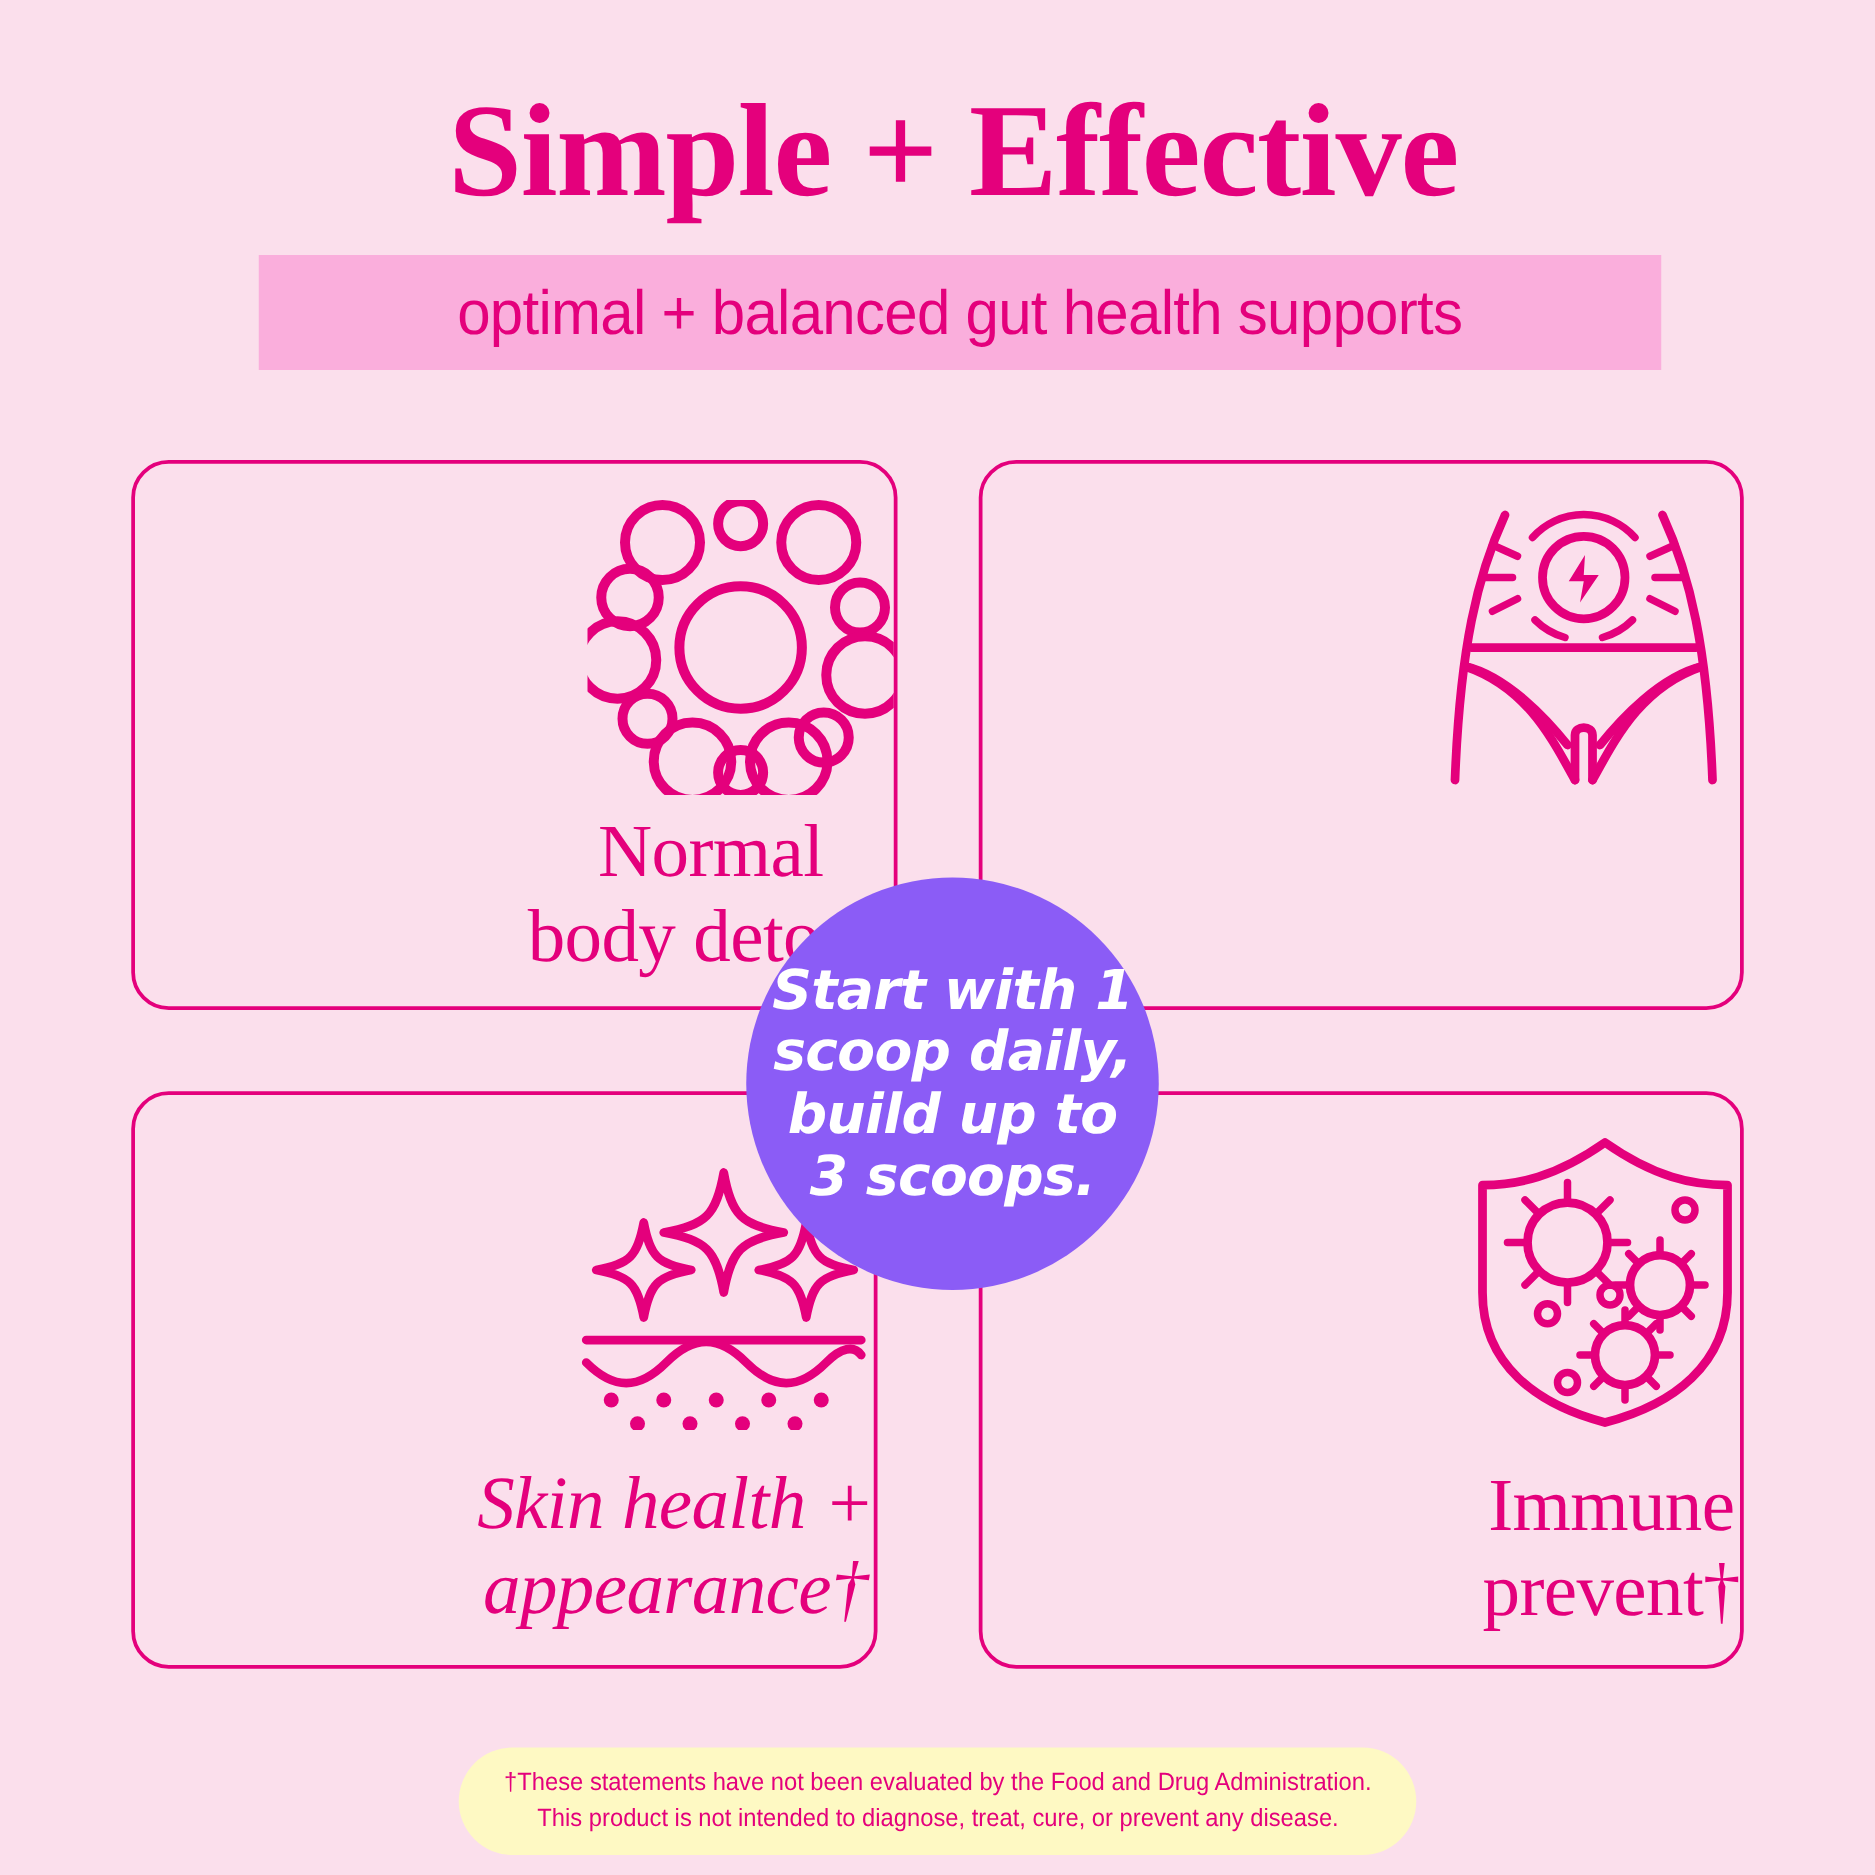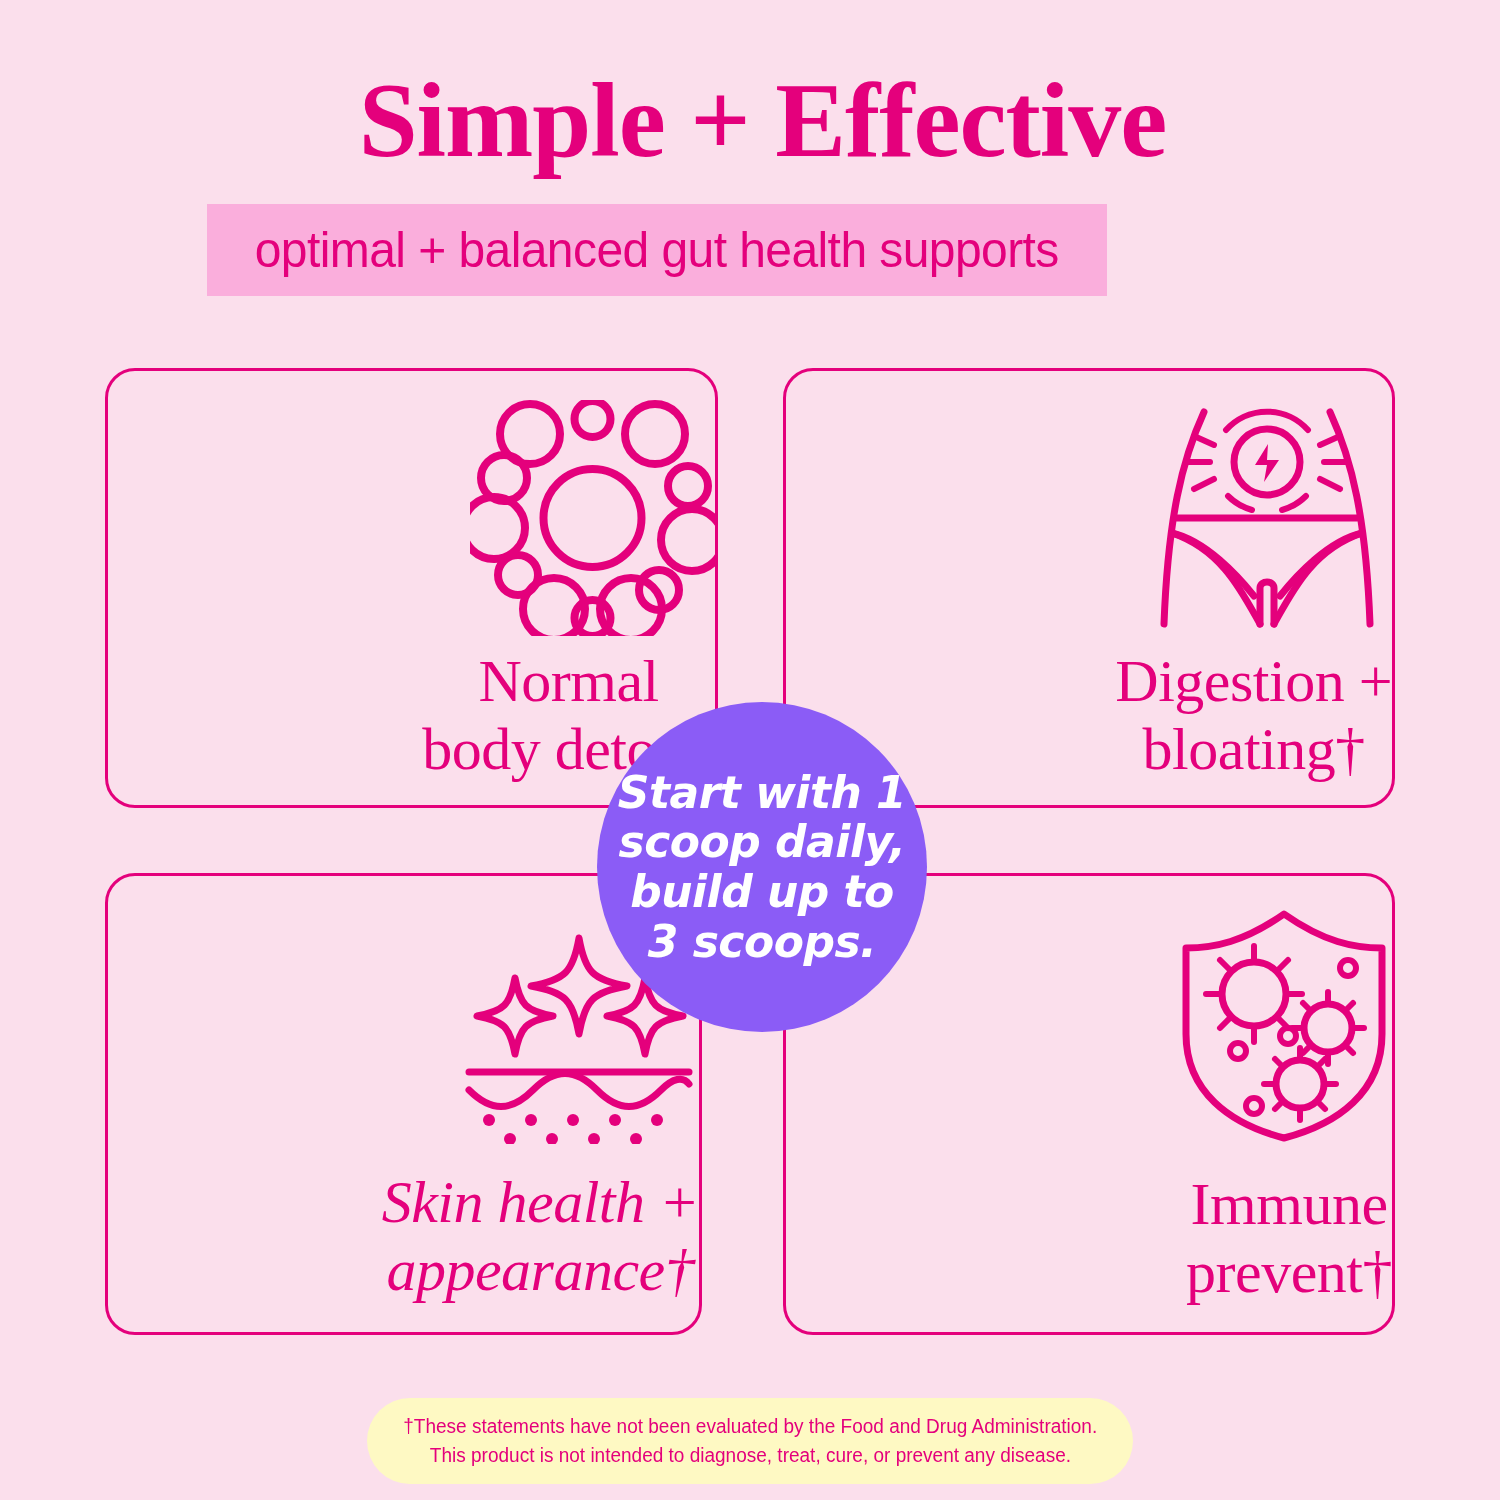--- a/index.html
+++ b/index.html
@@ -37,21 +37,21 @@
     letter-spacing: -1px;
     color: #e4007c;
     white-space: nowrap;
     padding-left: 25px;
   }
 
   .subtitle-band {
     position: absolute;
     top: 204px;
     left: 207px;
-    width: 900px;
+    width: 1122px;
     height: 92px;
     background: #faaedc;
     display: flex;
     align-items: center;
     justify-content: center;
   }
 
   .subtitle-text {
     font-family: "Liberation Sans", sans-serif;
     font-size: 50px;
@@ -222,22 +222,20 @@
 
           <path d="M72 45 L52 36" stroke-width="6"></path>
           <path d="M68 62 L44 62" stroke-width="6"></path>
           <path d="M72 79 L52 89" stroke-width="6"></path>
           <path d="M178 45 L198 36" stroke-width="6"></path>
           <path d="M182 62 L206 62" stroke-width="6"></path>
           <path d="M178 79 L198 89" stroke-width="6"></path>
         </g>
       </svg>
     </div>
-    <div class="card-label">Digestion +
-bloating†</div>
   </div>
 
   <div class="card card-bl">
     <div class="icon-wrap">
       <svg width="240" height="216" viewBox="0 0 240 216">
         <g fill="none" stroke="#E4007C" stroke-width="7" stroke-linejoin="round">
 
           <path d="M120 10 C126 44 134 52 168 58 C134 64 126 72 120 106 C114 72 106 64 72 58 C106 52 114 44 120 10 Z"></path>
 
           <path d="M56 50 C61 77 67 83 94 88 C67 93 61 99 56 126 C51 99 45 93 18 88 C45 83 51 77 56 50 Z"></path>

